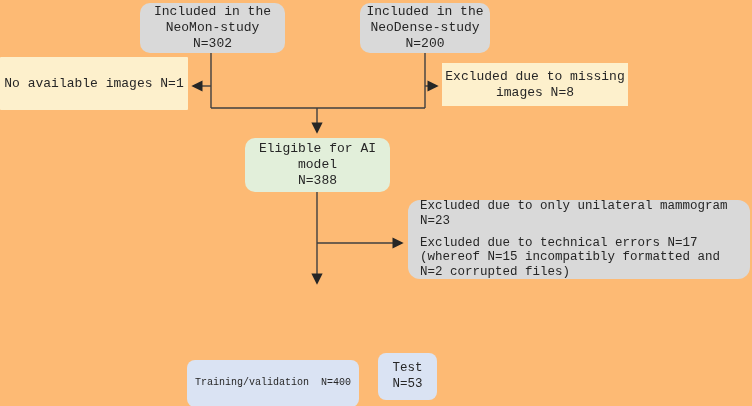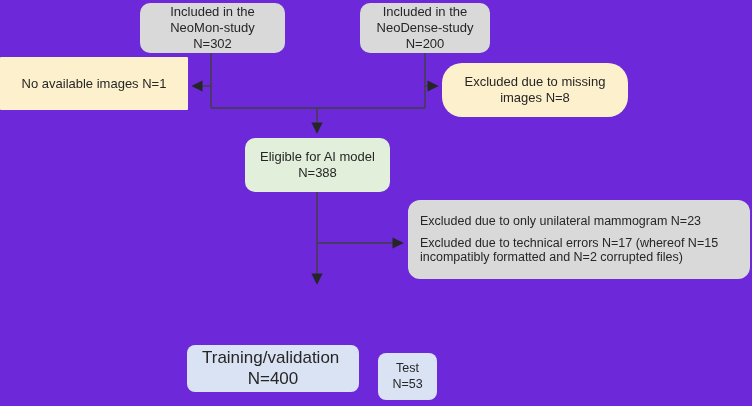--- a/index.html
+++ b/index.html
@@ -5,22 +5,23 @@
   html, body {
     margin: 0;
     padding: 0;
     background: #ffffff;
     font-family: "Liberation Sans", sans-serif;
   }
   .canvas {
     position: relative;
     width: 752px;
     height: 406px;
-    background: #6d28d9;
+    background: #fdba74;
     overflow: hidden;
+    font-family: Liberation Mono, monospace;
   }
   .connectors {
     position: absolute;
     left: 0;
     top: 0;
     width: 752px;
     height: 406px;
     pointer-events: none;
   }
   .node {
@@ -37,37 +38,37 @@
     box-sizing: border-box;
   }
   .gray   { background: var(--gray_fill,   #d9d9d9); }
   .yellow { background: var(--yellow_fill, #fdf0cc); }
   .green  { background: var(--green_fill,  #e2efda); }
   .blue   { background: var(--blue_fill,   #dae3f3); }
 
   .node-neomon   { left: 140px; top: 3px;   width: 145px; height: 50px; }
   .node-neodense { left: 360px; top: 3px;   width: 130px; height: 50px; }
   .node-noimg    { left: 0px;   top: 57px;  width: 188px; height: 53px; border-radius: 1px; }
-  .node-missing  { left: 442px; top: 63px;  width: 186px; height: 54px; border-radius: 20px; }
+  .node-missing  { left: 442px; top: 63px;  width: 186px; height: 43px; border-radius: 0; }
   .node-eligible { left: 245px; top: 138px; width: 145px; height: 54px; }
   .node-exclusions {
     left: 408px; top: 200px; width: 342px; height: 79px;
     flex-direction: column;
     align-items: flex-start;
     justify-content: center;
     text-align: left;
     gap: 5px;
     padding: 6px 11px;
     font-size: 12.5px;
     line-height: 1.18;
     border-radius: 12px;
   }
   .node-exclusions p { margin: 1px; }
   .node-cohort   { left: 187px; top: 289px; width: 236px; height: 59px; font-size: 13px; }
-  .node-training { left: 187px; top: 345px; width: 172px; height: 47px; font-size: 17px; border-radius: 8px; }
+  .node-training { left: 187px; top: 360px; width: 172px; height: 47px; font-size: 10px; border-radius: 8px; }
   .node-test     { left: 378px; top: 353px; width: 59px;  height: 47px; font-size: 12.5px; border-radius: 8px; }
 </style>
 </head>
 <body>
 
 <div class="canvas">
 
   <svg class="connectors" viewBox="0 0 752 406" xmlns="http://www.w3.org/2000/svg">
     <defs>
       <marker id="arrow" viewBox="0 0 10 10" refX="8.5" refY="5" markerWidth="8" markerHeight="8" orient="auto-start-reverse">

